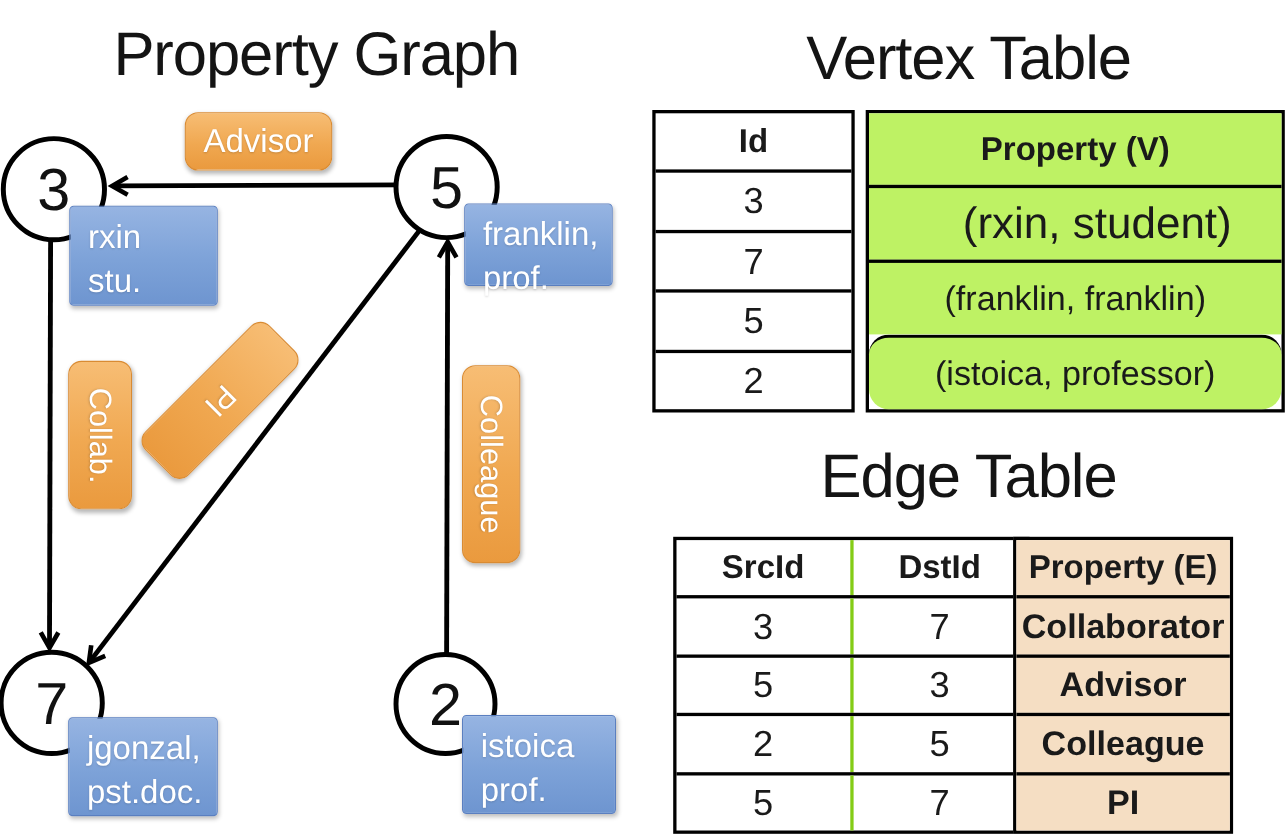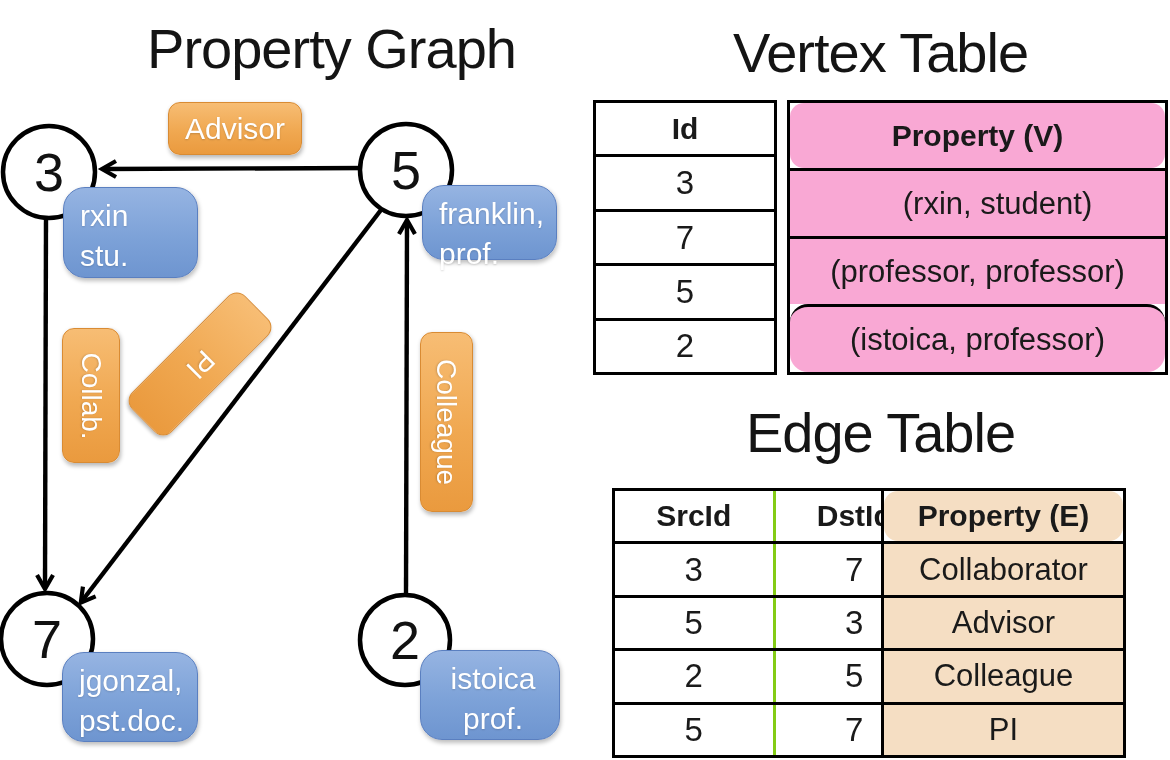--- a/index.html
+++ b/index.html
@@ -13,52 +13,52 @@
   }
   
   .obox{
     position:absolute;box-sizing:border-box;border-radius:12px;
     background:linear-gradient(180deg,#f7bd74 0%,#f0a851 55%,#ea9a3e 100%);
     border:1.5px solid #d98b33;box-shadow:1px 2.5px 4px rgba(0,0,0,0.28);
     color:#fff;display:flex;align-items:center;justify-content:center;
     font-size:30px;text-shadow:0 1px 2px rgba(0,0,0,0.18);
   }
   .bbox{
-    position:absolute;box-sizing:border-box;border-radius:22px;
+    position:absolute;box-sizing:border-box;border-radius:4px;
     background:linear-gradient(180deg,#96b4e2 0%,#7da2d8 55%,#6e95d0 100%);
     border:1.5px solid #5a7fc0;box-shadow:1px 2.5px 4px rgba(0,0,0,0.25);
     color:#fff;font-size:30px;line-height:1.32;padding:8px 10px 6px 16px;
     text-shadow:0 1px 2px rgba(0,0,0,0.15);white-space:pre-line;
   }
   .vert-inner{position:absolute;inset:0;display:flex;align-items:center;justify-content:center;}
   .vert-inner span{transform:rotate(90deg);white-space:nowrap;font-size:28px;}
   
   .tcol{
     position:absolute;box-sizing:border-box;border:3px solid #000;
     display:flex;flex-direction:column;background:#fff;
   }
   .trow{
     flex:1;display:flex;align-items:center;justify-content:center;
     border-top:3px solid #000;font-size:33px;color:#1a1a1a;
   }
-  .trow:first-child{border-top:none;border-radius:14px;}
+  .trow:first-child{border-top:none;}
   .trow.hdr{font-weight:bold;font-size:30px;}
   .split{display:flex;padding:0;}
   .split .cell{flex:1;display:flex;align-items:center;justify-content:center;height:100%;}
   .split .cell + .cell{border-left:3px solid #84cc16;}
-  .fill-blue{background:#f9a8d4;}
-  .fill-tan{background:#f5dec3;}
+  .fill-blue{background:#bef264;}
+  .fill-tan{background:#f5dec3;font-weight:bold;}
   .cellw1{flex:0 0 146px;}
 </style>
 </head>
 <body>
 
 <div id="stage">
 
-  <div class="panel-title" style="left:0;top:16px;width:575px;padding-left:44px;">Property Graph</div>
+  <div class="panel-title" style="left:0;top:16px;width:575px;">Property Graph</div>
 
   <svg width="585" height="760" style="position:absolute;left:0;top:0;">
     <defs>
       <marker id="arrow" viewBox="0 0 24 24" markerWidth="24" markerHeight="24" refX="15" refY="12" orient="auto" markerUnits="userSpaceOnUse">
         <path d="M3,4 L17,12 L3,20" fill="none" stroke="#000" stroke-width="4.2"></path>
       </marker>
     </defs>
     <g stroke="#000" stroke-width="4.4">
       <line x1="368" y1="168" x2="104" y2="169" marker-end="url(#arrow)"></line>
       <line x1="46" y1="217" x2="45" y2="587" marker-end="url(#arrow)"></line>
@@ -97,36 +97,36 @@
         <span>Colleague</span>
       </div>
   </div>
 
   <div class="bbox" style="left:63px;top:187px;width:135px;height:91px;"><span>rxin</span>
 <span>stu.</span></div>
   <div class="bbox" style="left:422px;top:185px;width:135px;height:75px;"><span>franklin,</span>
 <span>prof.</span></div>
   <div class="bbox" style="left:62px;top:652px;width:136px;height:90px;"><span>jgonzal,</span>
 <span>pst.doc.</span></div>
-  <div class="bbox" style="left:420px;top:650px;width:140px;height:90px;text-align:center;"><span>istoica</span>
+  <div class="bbox" style="left:420px;top:650px;width:140px;height:90px;"><span>istoica</span>
 <span>prof.</span></div>
 
   <div class="panel-title" style="left:593px;top:20px;width:575px;">Vertex Table</div>
 
   <div class="tcol" style="left:593px;top:100px;width:184px;height:275px;">
     <div class="trow hdr">Id</div>
     <div class="trow">3</div>
     <div class="trow">7</div>
     <div class="trow">5</div>
     <div class="trow">2</div>
   </div>
   <div class="tcol" style="left:787px;top:100px;width:381px;height:275px;">
     <div class="trow hdr fill-blue">Property (V)</div>
-    <div class="trow fill-blue" style="font-size:31px;padding-left:40px;">(rxin, student)</div>
-    <div class="trow fill-blue" style="font-size:31px;">(professor, professor)</div>
+    <div class="trow fill-blue" style="font-size:40px;padding-left:40px;">(rxin, student)</div>
+    <div class="trow fill-blue" style="font-size:31px;">(franklin, franklin)</div>
     <div class="trow fill-blue" style="font-size:31px;border-radius:18px;">(istoica, professor)</div>
   </div>
 
   <div class="panel-title" style="left:593px;top:400px;width:575px;">Edge Table</div>
 
   <div class="tcol" style="left:612px;top:488px;width:324px;height:270px;">
     <div class="trow hdr split">
       <div class="cell cellw1">SrcId</div>
       <div class="cell">DstId</div>
     </div>
@@ -140,21 +140,21 @@
     </div>
     <div class="trow split">
       <div class="cell cellw1">2</div>
       <div class="cell">5</div>
     </div>
     <div class="trow split">
       <div class="cell cellw1">5</div>
       <div class="cell">7</div>
     </div>
   </div>
-  <div class="tcol" style="left:881px;top:488px;width:245px;height:270px;">
+  <div class="tcol" style="left:921px;top:488px;width:200px;height:270px;">
     <div class="trow hdr fill-tan">Property (E)</div>
     <div class="trow fill-tan" style="font-size:31px;">Collaborator</div>
     <div class="trow fill-tan" style="font-size:31px;">Advisor</div>
     <div class="trow fill-tan" style="font-size:31px;">Colleague</div>
     <div class="trow fill-tan" style="font-size:31px;">PI</div>
   </div>
 
 </div>
 
 </body></html>

